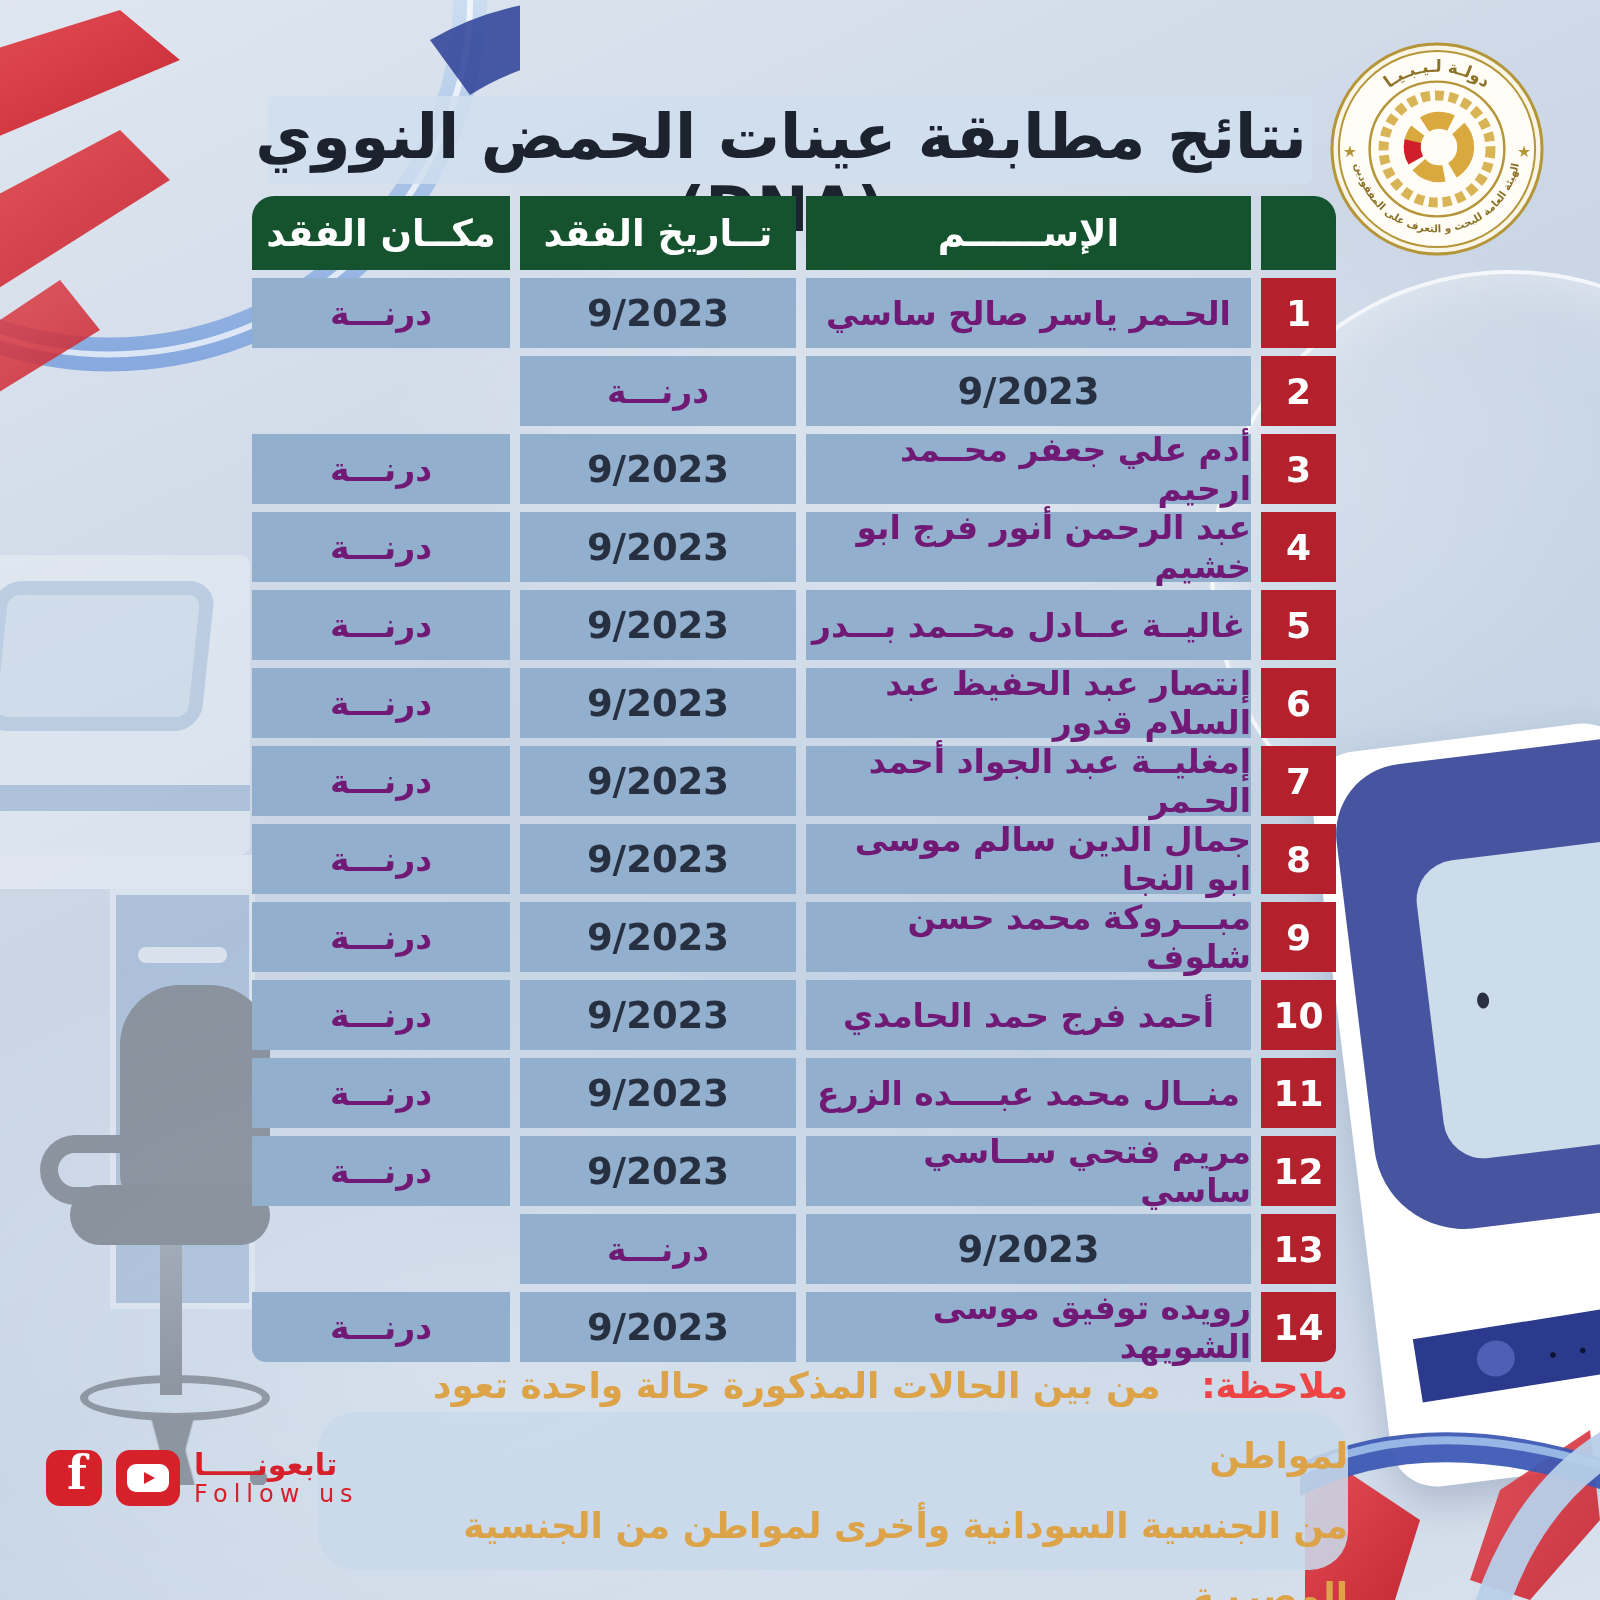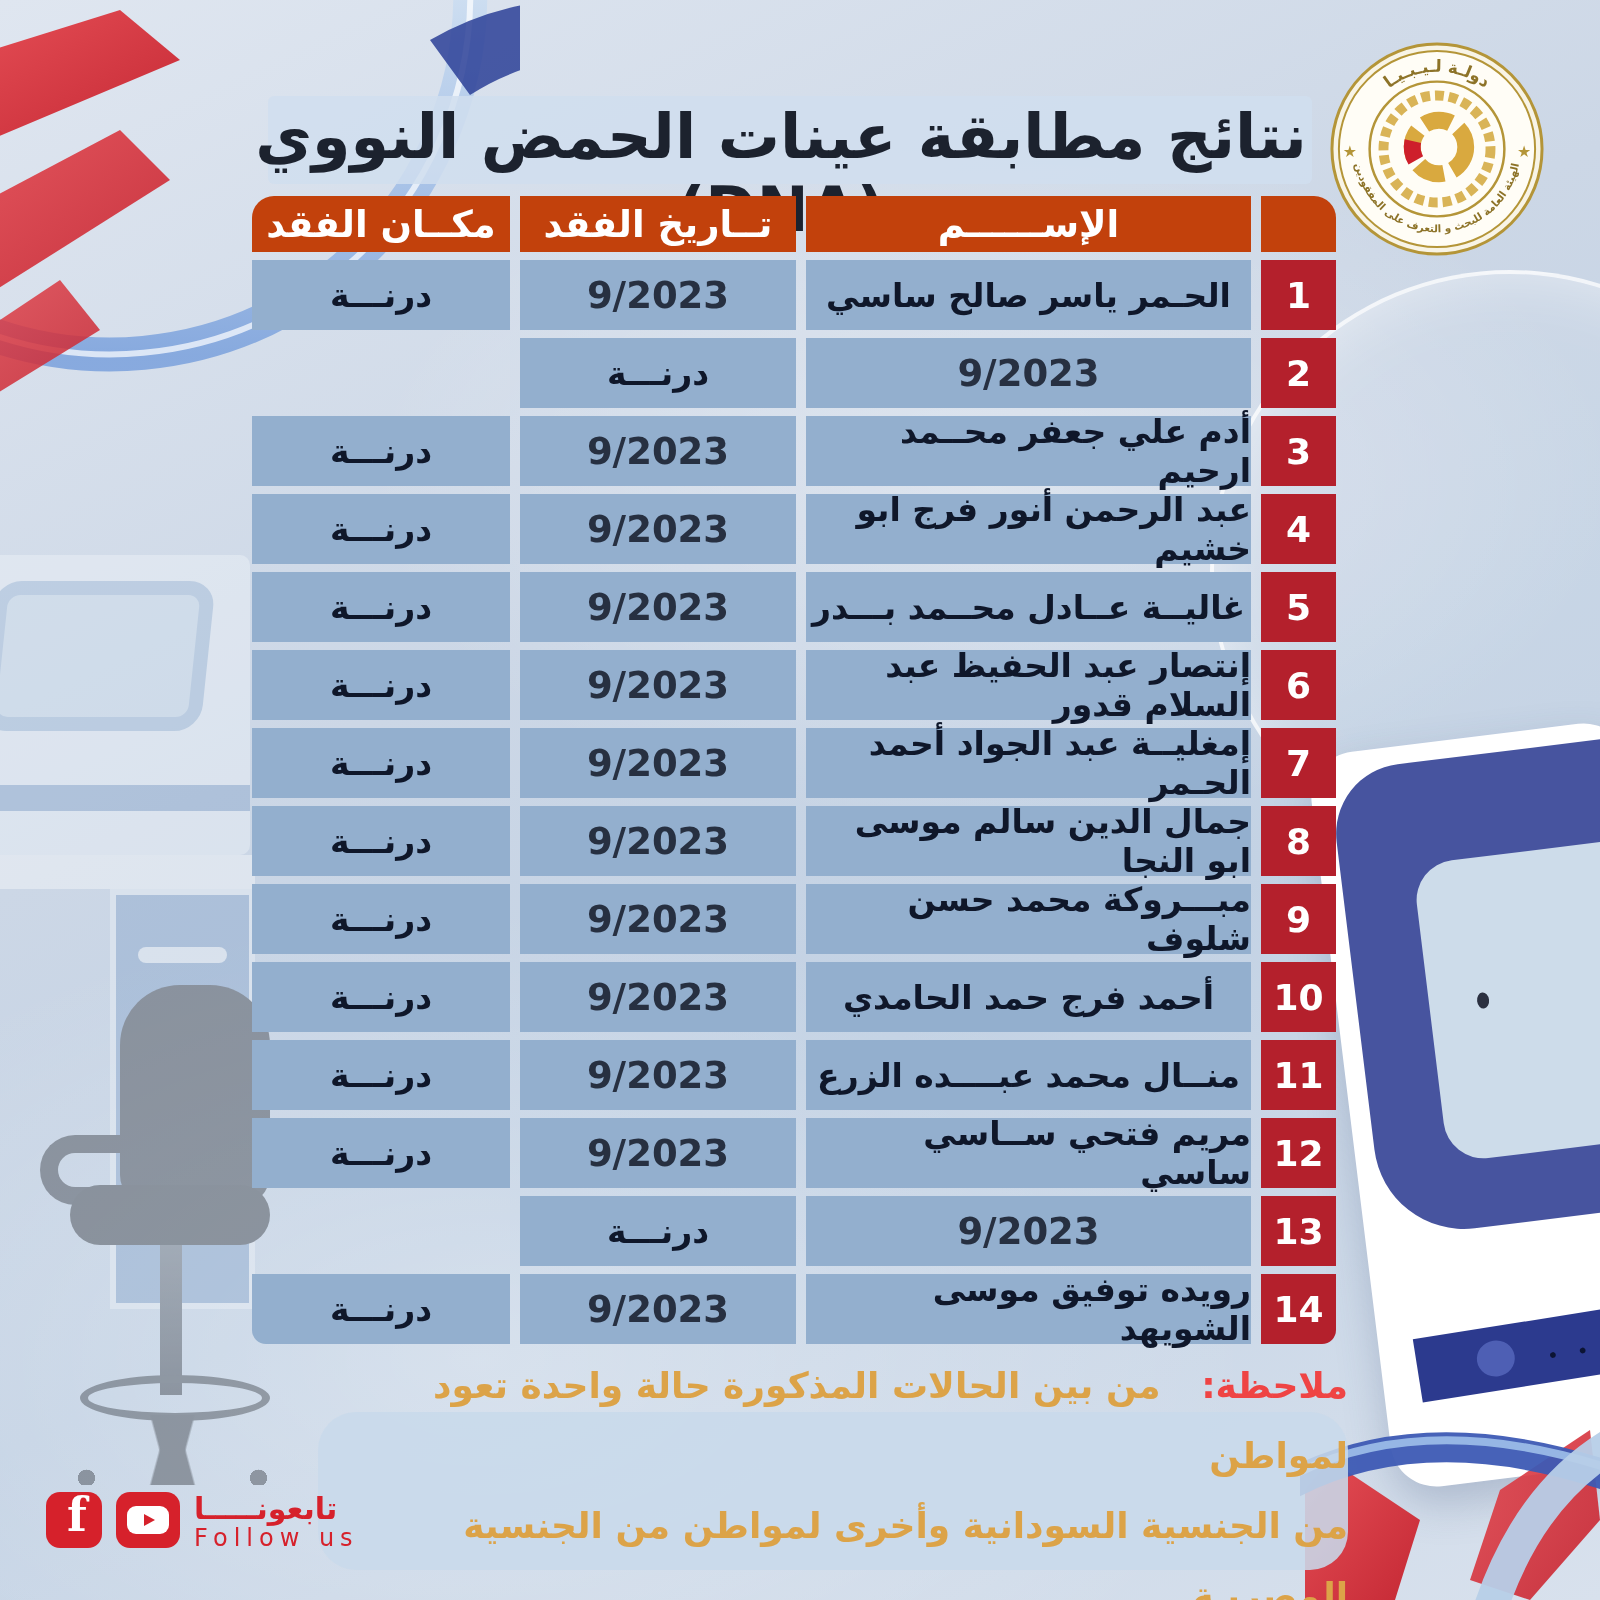--- a/index.html
+++ b/index.html
@@ -57,37 +57,37 @@
   .logo { position:absolute; left:1328px; top:40px; width:218px; height:218px; }
   
   .title-band { position:absolute; left:268px; top:96px; width:1044px; height:88px;
     background:rgba(208,222,238,.85); border-radius:6px; }
   .title { position:absolute; left:250px; top:100px; width:1062px; text-align:center;
     direction:rtl; font-size:62px; font-weight:bold; color:#1c222e; letter-spacing:0; }
   
   .table { position:absolute; left:252px; top:196px; width:1084px; }
   .t-row { display:grid; grid-template-columns:75px 445px 276px 258px; gap:10px; direction:rtl; margin-bottom:8px; }
   .cell { display:flex; align-items:center; justify-content:center; }
-  .t-head .cell { height:56px; background:#c2410c; color:#ffffff; font-weight:bold; font-size:37px; direction:rtl; }
+  .t-head .cell { height:74px; background:#14532d; color:#ffffff; font-weight:bold; font-size:37px; direction:rtl; }
   .t-head .hnum  { border-radius:0 22px 0 0; }
   .t-head .hplace{ border-radius:22px 0 0 0; }
   .t-body .cell { height:70px; font-weight:bold; }
   .t-body .numc { background:#b4202c; color:#ffffff; font-size:36px; }
   .t-body .datc { background:#93afce; color:#273041; font-size:37px; }
-  .t-body .namec, .t-body .plcc { background:#93afce; color:#0f172a; font-size:33px; direction:rtl; }
+  .t-body .namec, .t-body .plcc { background:#93afce; color:#701a75; font-size:33px; direction:rtl; }
   .t-body .t-row:last-child .numc { border-radius:0 0 14px 0; }
   .t-body .t-row:last-child .plcc { border-radius:0 0 0 14px; }
   
   .note { position:absolute; left:318px; top:1412px; width:1030px; height:158px;
     background:rgba(200,217,235,.88); border-radius:38px; direction:rtl;
     display:flex; flex-direction:column; align-items:center; justify-content:center;
     font-size:36px; font-weight:bold; color:#dca348; line-height:1.95; }
   .note .lbl { color:#ef4444;margin-left:28px; }
   
-  .follow { position:absolute; left:46px; top:1492px; display:flex; align-items:flex-start; gap:14px; }
+  .follow { position:absolute; left:46px; top:1448px; display:flex; align-items:center; gap:14px; }
   .sq { width:56px; height:56px; background:#d6212b; border-radius:14px; position:relative; }
   .fb::after { content:"f"; position:absolute; left:0; right:-6px; top:-4px; bottom:0;
     color:#fff; font-size:46px; font-weight:bold; text-align:center; font-family:"DejaVu Serif", serif; }
   .yt { width:64px; }
   .yt .tube { position:absolute; left:11px; top:14px; width:42px; height:28px; background:#ffffff; border-radius:9px; }
   .yt .tri { position:absolute; left:17px; top:8px; width:0; height:0;
     border-left:11px solid #d6212b; border-top:6px solid transparent; border-bottom:6px solid transparent; }
   .follow-text { color:#d6212b; line-height:1.1; text-align:left; }
   .follow-text .ar { font-size:30px; font-weight:bold; direction:rtl; }
   .follow-text .en { font-size:24px; letter-spacing:6px; }

